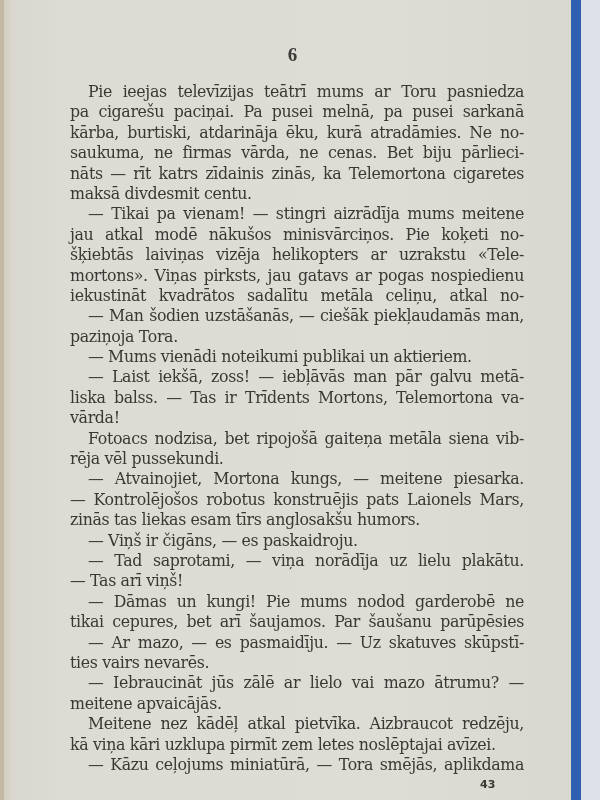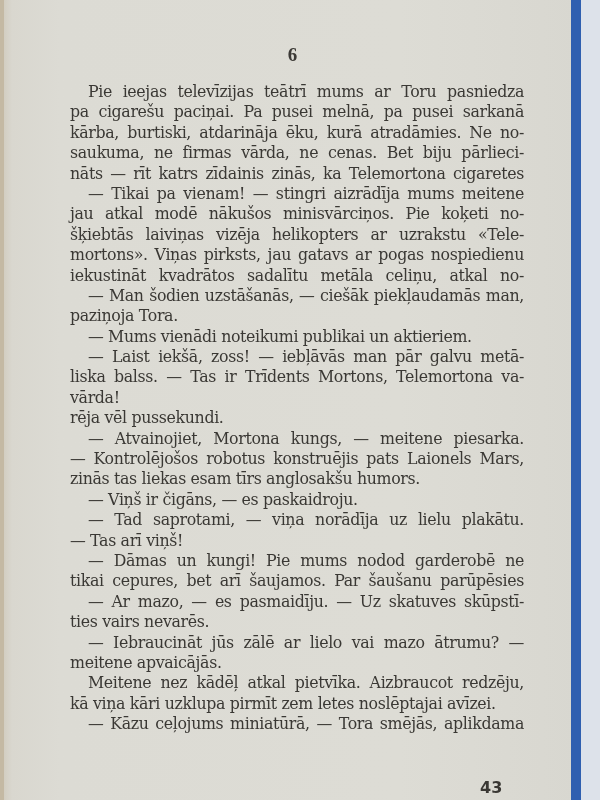--- a/index.html
+++ b/index.html
@@ -32,37 +32,38 @@
   .text {
     position:absolute; left:70px; top:82px; width:454px;
     color:#3a3834; font-size:15.8px; line-height:20.4px;
     font-family:"DejaVu Serif","Liberation Serif",serif;
     letter-spacing:-0.35px;
   }
   .line { white-space:nowrap; display:block; text-align:justify; text-align-last:justify; height:20.4px; }
   .line.last { text-align-last:left; }
   .line.indent { padding-left:18px; }
   .folio {
-    position:absolute; left:480px; top:778px; font-size:16px; font-weight:bold; color:#3a3834;
+    position:absolute; left:480px; top:778px; font-size:11px; font-weight:bold; color:#3a3834;
     font-family:"DejaVu Sans","Liberation Sans",sans-serif;
   }
 </style>
 </head>
 <body>
 
 <div class="page">
   <div class="page-edge-left"></div>
   <div class="chapter">6</div>
   <div class="text" id="body-text">
       <div>
         <span class="line indent">Pie ieejas televīzijas teātrī mums ar Toru pasniedza</span>
         <span class="line">pa cigarešu paciņai. Pa pusei melnā, pa pusei sarkanā</span>
         <span class="line">kārba, burtiski, atdarināja ēku, kurā atradāmies. Ne no-</span>
         <span class="line">saukuma, ne firmas vārda, ne cenas. Bet biju pārlieci-</span>
         <span class="line">nāts — rīt katrs zīdainis zinās, ka Telemortona cigaretes</span>
+        <span class="line last">maksā divdesmit centu.</span>
       </div>
       <div>
         <span class="line indent">— Tikai pa vienam! — stingri aizrādīja mums meitene</span>
         <span class="line">jau atkal modē nākušos minisvārciņos. Pie koķeti no-</span>
         <span class="line">šķiebtās laiviņas vizēja helikopters ar uzrakstu «Tele-</span>
         <span class="line">mortons». Viņas pirksts, jau gatavs ar pogas nospiedienu</span>
         <span class="line">iekustināt kvadrātos sadalītu metāla celiņu, atkal no-</span>
       </div>
       <div>
         <span class="line indent">— Man šodien uzstāšanās, — ciešāk piekļaudamās man,</span>
@@ -70,20 +71,21 @@
       </div>
       <div>
         <span class="line indent last">— Mums vienādi noteikumi publikai un aktieriem.</span>
       </div>
       <div>
         <span class="line indent">— Laist iekšā, zoss! — iebļāvās man pār galvu metā-</span>
         <span class="line">liska balss. — Tas ir Trīdents Mortons, Telemortona va-</span>
         <span class="line last">vārda!</span>
       </div>
       <div>
+        <span class="line indent">Fotoacs nodzisa, bet ripojošā gaiteņa metāla siena vib-</span>
         <span class="line last">rēja vēl pussekundi.</span>
       </div>
       <div>
         <span class="line indent">— Atvainojiet, Mortona kungs, — meitene piesarka.</span>
         <span class="line">— Kontrolējošos robotus konstruējis pats Laionels Mars,</span>
         <span class="line last">zinās tas liekas esam tīrs anglosakšu humors.</span>
       </div>
       <div>
         <span class="line indent last">— Viņš ir čigāns, — es paskaidroju.</span>
       </div>

